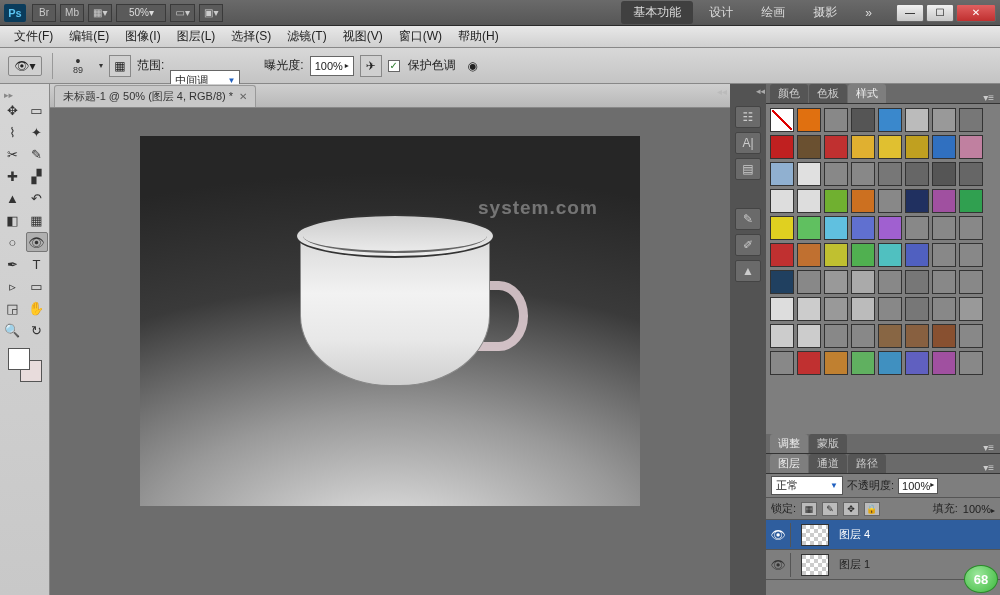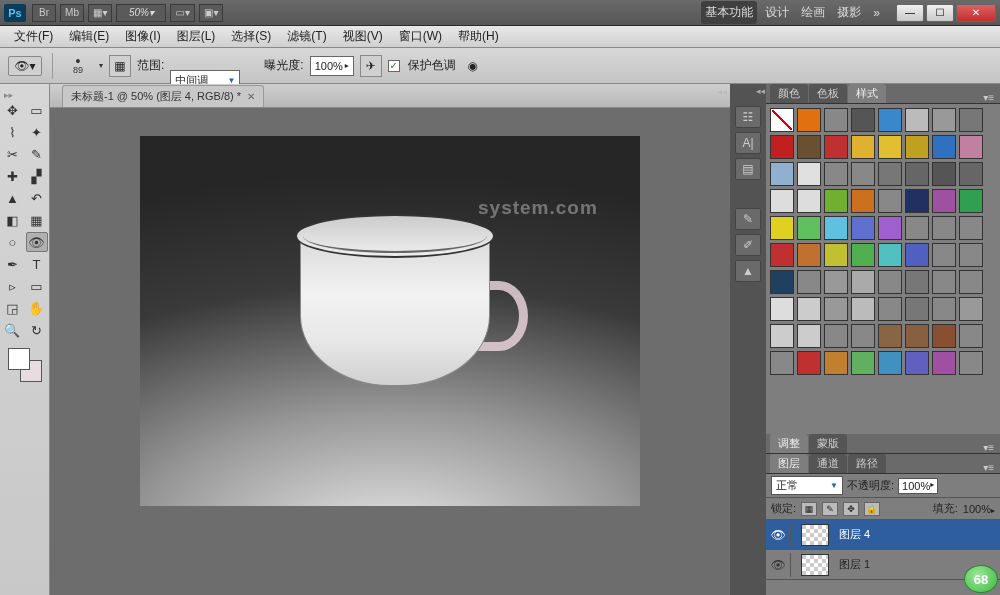--- a/index.html
+++ b/index.html
@@ -2,23 +2,23 @@
 <html><head>
 <meta charset="utf-8">
 <style>
 * { margin: 0; padding: 0; box-sizing: border-box; font-family: "Microsoft YaHei", Tahoma, sans-serif; }
 body { width: 1000px; height: 595px; background: #535353; overflow: hidden; font-size: 11px; }
 
 
 .titlebar { height: 26px; background: linear-gradient(#6a6a6a, #565656); display: flex; align-items: center; padding: 0 4px; border-bottom: 1px solid #2a2a2a; }
 .ps-logo { width: 22px; height: 18px; background: #0a3c5c; color: #5bc3f0; font-weight: bold; font-size: 11px; display: flex; align-items: center; justify-content: center; border-radius: 2px; margin-right: 6px; }
 .tb-btn { min-width: 24px; height: 18px; background: #5a5a5a; border: 1px solid #3a3a3a; margin-right: 4px; display: flex; align-items: center; justify-content: center; color: #ccc; font-size: 10px; padding: 0 4px; }
-.tb-zoom { min-width: 50px; color: #ddd; font-style: italic; }
+.tb-zoom { min-width: 50px; color: #ddd; }
 .tb-spacer { flex: 1; }
-.ws-btn { padding: 3px 4px; color: #ddd; margin: 0 2px; font-size: 12px; }
+.ws-btn { padding: 3px 12px; color: #ddd; margin: 0 2px; font-size: 12px; }
 .ws-btn.active { background: #404040; border-radius: 3px; }
 .win-btns { display: flex; margin-left: 8px; }
 .win-btn { width: 28px; height: 18px; background: linear-gradient(#f0f0f0, #c8c8c8); border: 1px solid #666; margin-left: 2px; display: flex; align-items: center; justify-content: center; border-radius: 2px; font-size: 10px; }
 .win-btn.close { background: linear-gradient(#e06060, #c03030); color: #fff; width: 40px; }
 
 
 .menubar { height: 22px; background: linear-gradient(#e8e8e8, #d0d0d0); display: flex; align-items: center; padding: 0 6px; border-bottom: 1px solid #888; }
 .menu-item { padding: 2px 8px; font-size: 12px; color: #222; }
 
 
@@ -38,21 +38,21 @@
 .toolbox { width: 50px; background: linear-gradient(#d6d6d6, #c8c8c8); border-right: 1px solid #888; display: flex; flex-direction: column; align-items: center; padding-top: 6px; }
 .tool-grid { display: grid; grid-template-columns: 22px 22px; gap: 2px; }
 .tool { width: 22px; height: 20px; display: flex; align-items: center; justify-content: center; color: #333; font-size: 13px; border-radius: 2px; }
 .tool.active { background: #b0b0b0; border: 1px solid #777; }
 .swatches-tool { margin-top: 8px; width: 34px; height: 34px; position: relative; }
 .swatch-fg { position: absolute; top: 0; left: 0; width: 22px; height: 22px; background: #fff; border: 1px solid #555; }
 .swatch-bg { position: absolute; bottom: 0; right: 0; width: 22px; height: 22px; background: #e8dcdc; border: 1px solid #555; }
 
 
 .docarea { flex: 1; background: #535353; position: relative; display: flex; flex-direction: column; }
-.doc-tabbar { height: 24px; background: linear-gradient(#cfcfcf, #b8b8b8); display: flex; align-items: center; padding-left: 12px; border-bottom: 1px solid #888; }
+.doc-tabbar { height: 24px; background: linear-gradient(#cfcfcf, #b8b8b8); display: flex; align-items: center; padding-left: 4px; border-bottom: 1px solid #888; }
 .doc-tab { padding: 3px 8px; background: #c8c8c8; border: 1px solid #999; border-bottom: none; font-size: 11px; color: #333; display: flex; align-items: center; gap: 6px; border-radius: 3px 3px 0 0; }
 .doc-tab .close-x { color: #666; font-size: 10px; }
 .doc-collapse { position: absolute; right: 3px; top: 2px; color: #bbb; font-size: 10px; }
 .canvas-wrap { flex: 1; background: #6d6d6d; display: flex; align-items: flex-start; justify-content: center; padding-top: 28px; overflow: hidden; position: relative; }
 .canvas { width: 500px; height: 370px; background: radial-gradient(ellipse 140% 100% at 50% 110%, #e8e8e8 0%, #999 35%, #3a3a3a 70%, #262626 100%); position: relative; }
 .cup-body { position: absolute; left: 160px; top: 95px; width: 190px; height: 155px; background: linear-gradient(to bottom, #d8d8d8, #f2f2f2 40%, #e8e8e8 70%, #d0d0d0); border-radius: 0 0 90px 90px / 0 0 70px 70px; border: 1px solid #888; }
 .cup-rim { position: absolute; left: 155px; top: 78px; width: 200px; height: 44px; border-radius: 50%; background: linear-gradient(#ccc, #eee); border: 2px solid #333; }
 .cup-rim::after { content: ''; position: absolute; inset: 3px 6px; border-radius: 50%; border-bottom: 2px solid #666; }
 .cup-handle { position: absolute; left: 330px; top: 145px; width: 58px; height: 70px; border: 9px solid rgba(230,210,215,0.85); border-left: none; border-radius: 0 50% 50% 0 / 0 50% 50% 0; }
 .watermark { position: absolute; left: 300px; top: 64px; color: rgba(255,255,255,0.35); font-size: 42px; font-weight: bold; letter-spacing: 2px; line-height: 1; }

